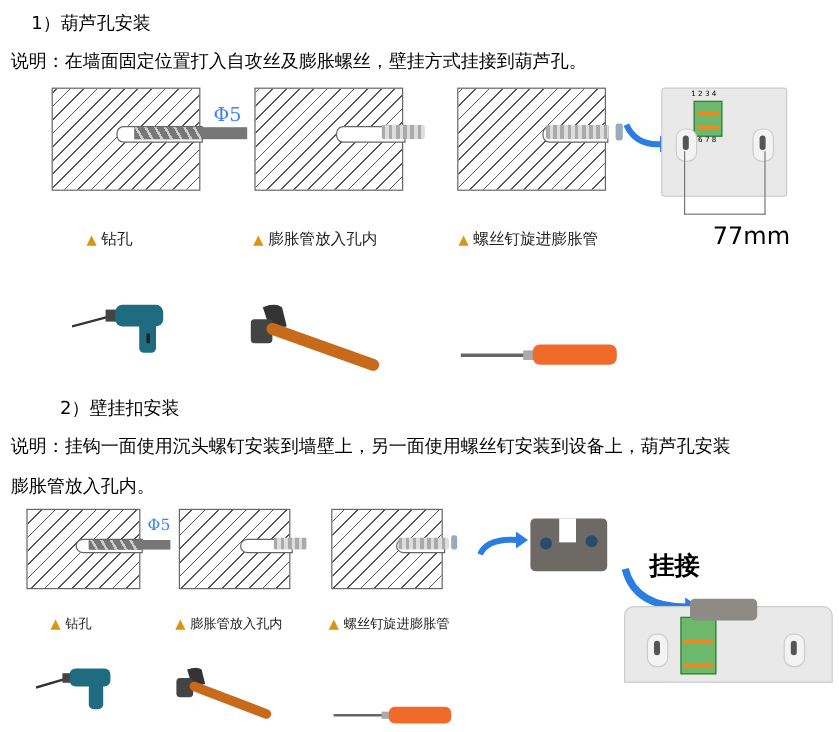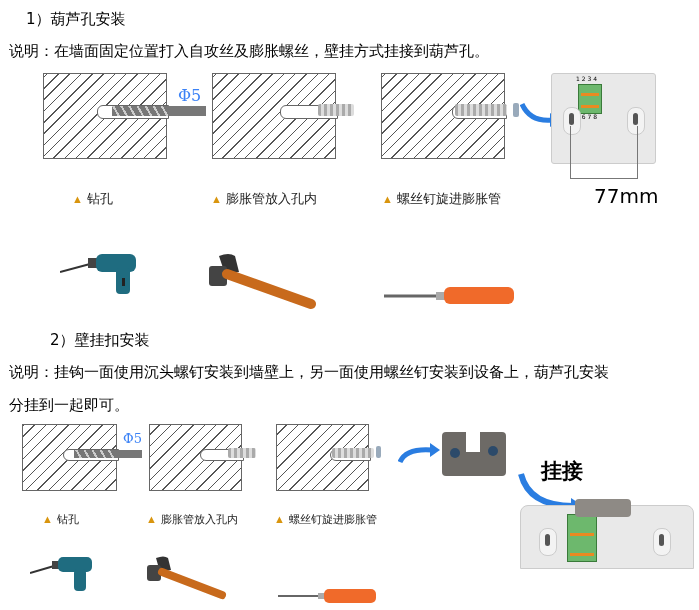--- a/index.html
+++ b/index.html
@@ -11,21 +11,21 @@
   .wall { position:absolute; border:1px solid #666; box-sizing:border-box;
           background: repeating-linear-gradient(-45deg,#fff 0 7px,#555 7px 8px); }
   .hole { position:absolute; background:#fff; border:1px solid #666; border-radius:6px 0 0 6px; }
   .drillbit { position:absolute; height:10px; background:#777;
               background-image:repeating-linear-gradient(60deg,#777 0 5px,#ccc 5px 7px); }
   .shank { position:absolute; height:10px; background:#777; }
   .anchor { position:absolute; height:12px; background:#bbb; border-radius:2px;
             background-image:repeating-linear-gradient(90deg,#aaa 0 3px,#ddd 3px 6px); }
   .screwhead { position:absolute; width:6px; height:14px; background:#9ab; border-radius:2px; }
   .phi { position:absolute; font-family:"DejaVu Serif",serif; color:#3b82f6; }
-  .caption { position:absolute; font-size:13px; color:#222; white-space:nowrap;font-family:Liberation Serif, serif; }
+  .caption { position:absolute; font-size:13px; color:#222; white-space:nowrap; }
   .tri { color:#d9950e; font-size:11px; margin-right:4px; }
   .device { position:absolute; background:#e9e9e9; border:1px solid #ccc; border-radius:3px; }
   .terminal { position:absolute; background:#6db86d; border:1px solid #3a7a3a; }
   .term-row { position:absolute; height:3px; background:#e98a22; left:2px; right:2px; }
   .keyhole { position:absolute; width:16px; height:26px; border-radius:8px; background:#f3f3f3; border:1px solid #ccc; }
   .keyhole::after { content:""; position:absolute; left:5px; top:5px; width:5px; height:12px; background:#555; border-radius:3px; }
   .dim-line { position:absolute; border:1px solid #777; border-top:none; }
   .tool { position:absolute; }
   .bracket { position:absolute; background:#6d6a66; border-radius:4px; }
 </style>
@@ -96,21 +96,21 @@
   <line x1="22" y1="22" x2="106" y2="52" stroke="#c86a1c" stroke-width="10" stroke-linecap="round"></line>
 </svg>
 <svg class="tool" style="left:380px;top:283px;" width="140" height="24">
   <line x1="4" y1="13" x2="60" y2="13" stroke="#666" stroke-width="3"></line>
   <rect x="56" y="9" width="10" height="8" fill="#aaa"></rect>
   <rect x="64" y="4" width="70" height="17" rx="6" fill="#f06a2a"></rect>
 </svg>
 
 <div class="abs heading" style="top:331px;margin-left:24px;">2）壁挂扣安装</div>
 <div class="abs para" style="top:363px;">说明：挂钩一面使用沉头螺钉安装到墙壁上，另一面使用螺丝钉安装到设备上，葫芦孔安装</div>
-<div class="abs para" style="top:396px;">分挂到一起即可。</div>
+<div class="abs para" style="top:396px;">膨胀管放入孔内。</div>
 
 <div>
   <div class="wall" style="left:22px;top:424px;width:95px;height:67px;"></div>
   <div class="hole" style="left:63px;top:449px;width:54px;height:10px;"></div>
   <div class="drillbit" style="left:74px;top:450px;width:44px;height:8px;"></div>
   <div class="shank" style="left:116px;top:450px;width:26px;height:8px;"></div>
   <div class="phi" style="left:123px;top:431px;font-size:13px;">Φ5</div>
 </div>
 <div class="caption" style="left:42px;top:512px;font-size:11px;">
   <span class="tri">▲</span><span>钻孔</span>

